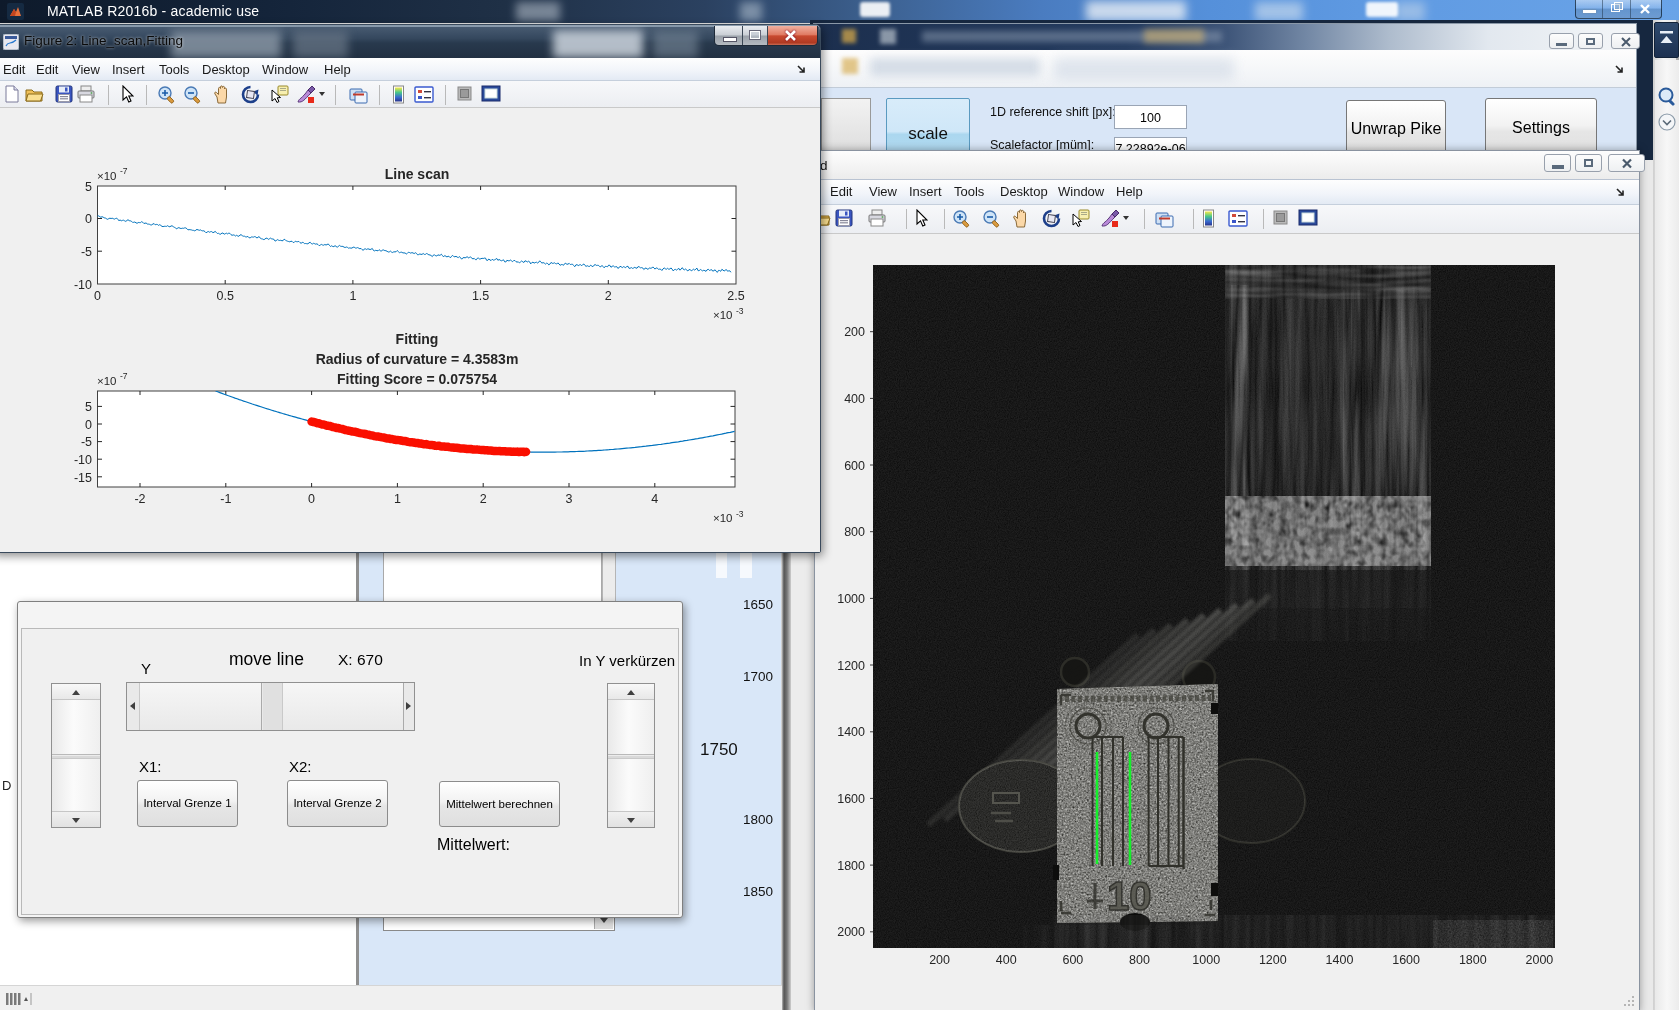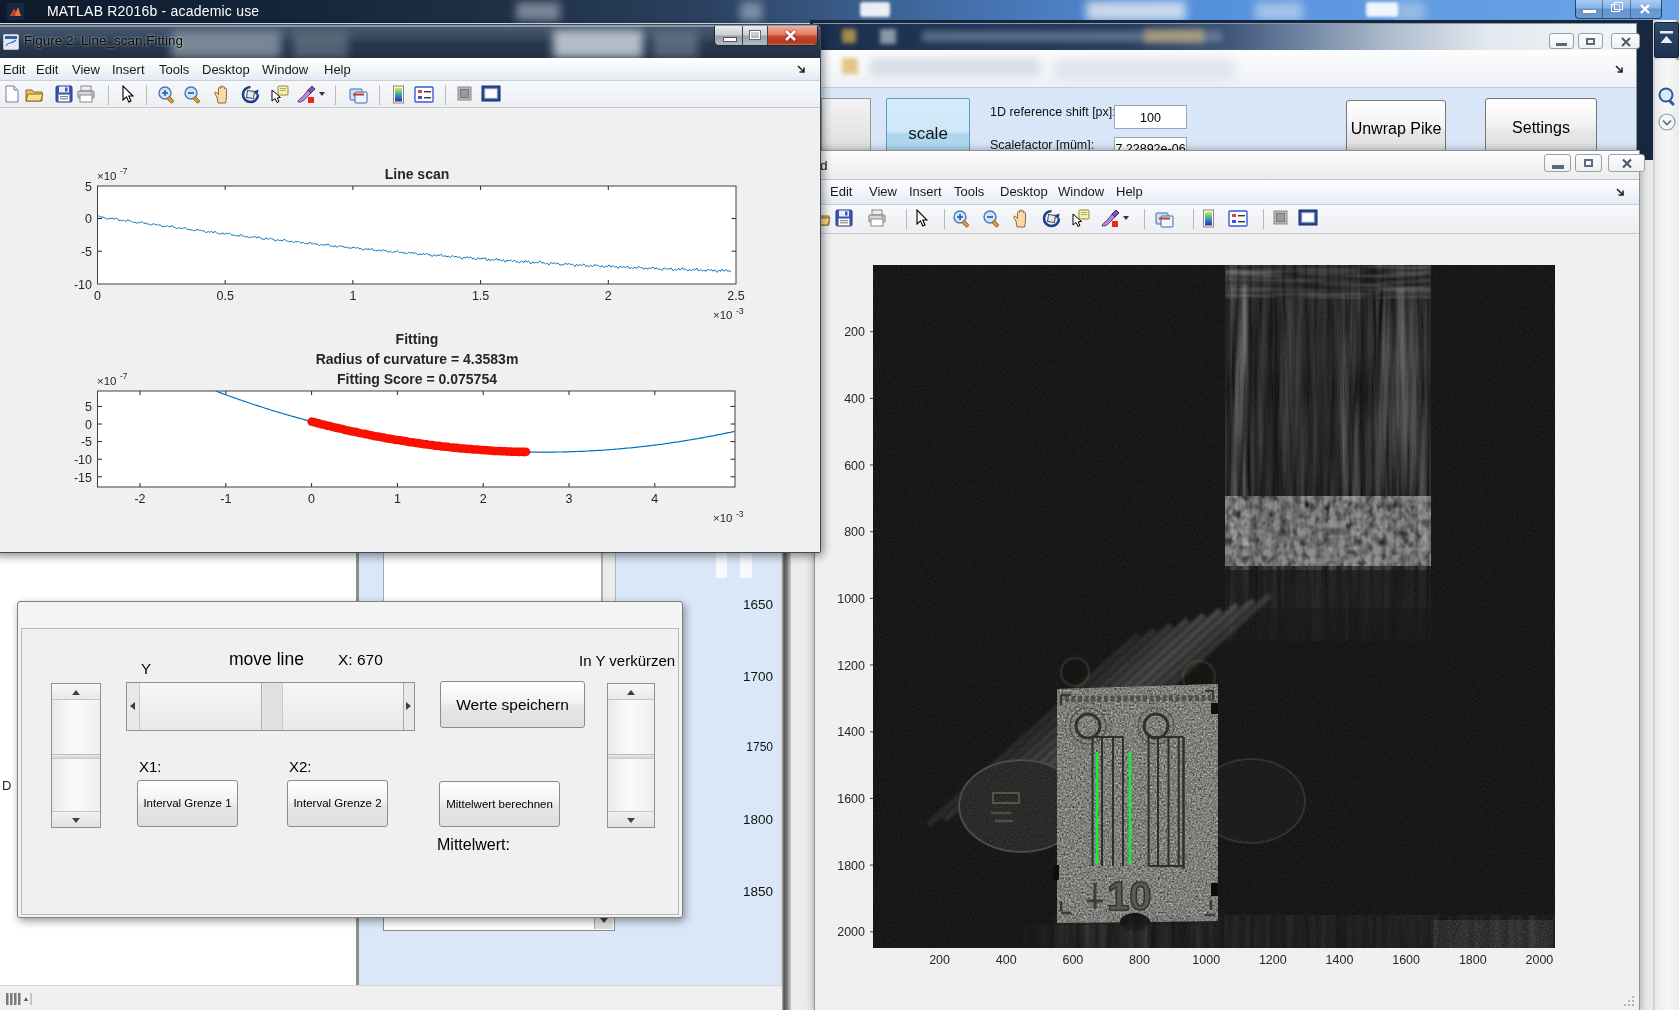--- a/index.html
+++ b/index.html
@@ -49,21 +49,21 @@
 <div class="abs" style="left:2px;top:778px;color:#222;font-size:13px">D</div>
 
 <div class="abs" style="left:359px;top:548px;width:423px;height:437px;background:#d9e7f8"></div>
 <div class="abs" style="left:383px;top:548px;width:219px;height:360px;background:#fff;border:1px solid #a9a9a9;border-top:none"></div>
 <div class="abs" style="left:602px;top:548px;width:14px;height:360px;background:#ececec;border:1px solid #b5b5b5;border-top:none"></div>
 <div class="abs" style="left:716px;top:550px;width:11px;height:28px;background:#f6f9fd"></div>
 <div class="abs" style="left:740px;top:550px;width:12px;height:28px;background:#f6f9fd"></div>
 
 <div class="abs" style="left:700px;top:597px;width:73px;text-align:right;font-size:13.5px;color:#111">1650</div>
 <div class="abs" style="left:700px;top:669px;width:73px;text-align:right;font-size:13.5px;color:#111">1700</div>
-<div class="abs" style="left:700px;top:740px;width:73px;text-align:right;font-size:12px;color:#111">1750</div>
+<div class="abs" style="left:700px;top:740px;width:73px;font-size:17px;color:#111">1750</div>
 <div class="abs" style="left:700px;top:812px;width:73px;text-align:right;font-size:13.5px;color:#111">1800</div>
 <div class="abs" style="left:700px;top:884px;width:73px;text-align:right;font-size:13.5px;color:#111">1850</div>
 
 <div class="abs" style="left:383px;top:908px;width:232px;height:23px;background:#fff;border:1px solid #8a8a8a">
  <div class="abs" style="right:1px;top:1px;width:19px;height:19px;background:linear-gradient(180deg,#f4f4f4,#ddd);border-left:1px solid #aaa">
   <div class="abs" style="left:5px;top:8px;width:0;height:0;border-left:4.5px solid transparent;border-right:4.5px solid transparent;border-top:5px solid #444"></div>
  </div>
 </div>
 
 <div class="abs" style="left:781px;top:548px;width:10px;height:462px;background:linear-gradient(90deg,#e8e8e8,#555 30%,#777 60%,#cecece)"></div>
@@ -694,21 +694,20 @@
   </div>
  </div>
 
   <div class="scrl" style="left:104px;top:53px;width:289px;height:49px;background:#e9e9e9">
    <div class="abs" style="left:3px;top:19px;width:0;height:0;border-top:4.5px solid transparent;border-bottom:4.5px solid transparent;border-right:5px solid #404040"></div>
    <div class="abs" style="left:12px;top:0;width:123px;height:47px;background:linear-gradient(180deg,#f6f6f6,#e9e9e9);border-left:1px solid #c9c9c9;border-right:1px solid #aaa"></div>
    <div class="abs" style="left:136px;top:0;width:19px;height:47px;background:#e0e0e0"></div>
    <div class="abs" style="left:155px;top:0;width:122px;height:47px;background:linear-gradient(180deg,#f6f6f6,#e9e9e9);border-left:1px solid #c9c9c9;border-right:1px solid #aaa"></div>
    <div class="abs" style="right:3px;top:19px;width:0;height:0;border-top:4.5px solid transparent;border-bottom:4.5px solid transparent;border-left:5px solid #404040"></div>
   </div>
-  <div class="mbtn" style="left:418px;top:52px;width:145px;height:47px;font-size:15.5px;line-height:45px">Werte speichern</div>
   <div class="abs" style="left:117px;top:129px;font-size:15px;color:#000">X1:</div>
   <div class="abs" style="left:267px;top:129px;font-size:15px;color:#000">X2:</div>
   <div class="mbtn" style="left:115px;top:151px;width:101px;height:47px;font-size:11.5px;line-height:45px">Interval Grenze 1</div>
   <div class="mbtn" style="left:265px;top:151px;width:101px;height:47px;font-size:11.5px;line-height:45px">Interval Grenze 2</div>
   <div class="mbtn" style="left:417px;top:152px;width:121px;height:46px;font-size:11.5px;line-height:44px">Mittelwert berechnen</div>
   <div class="abs" style="left:415px;top:207px;font-size:16px;color:#000">Mittelwert:</div>
  </div>
 </div>
 
 </body></html>

